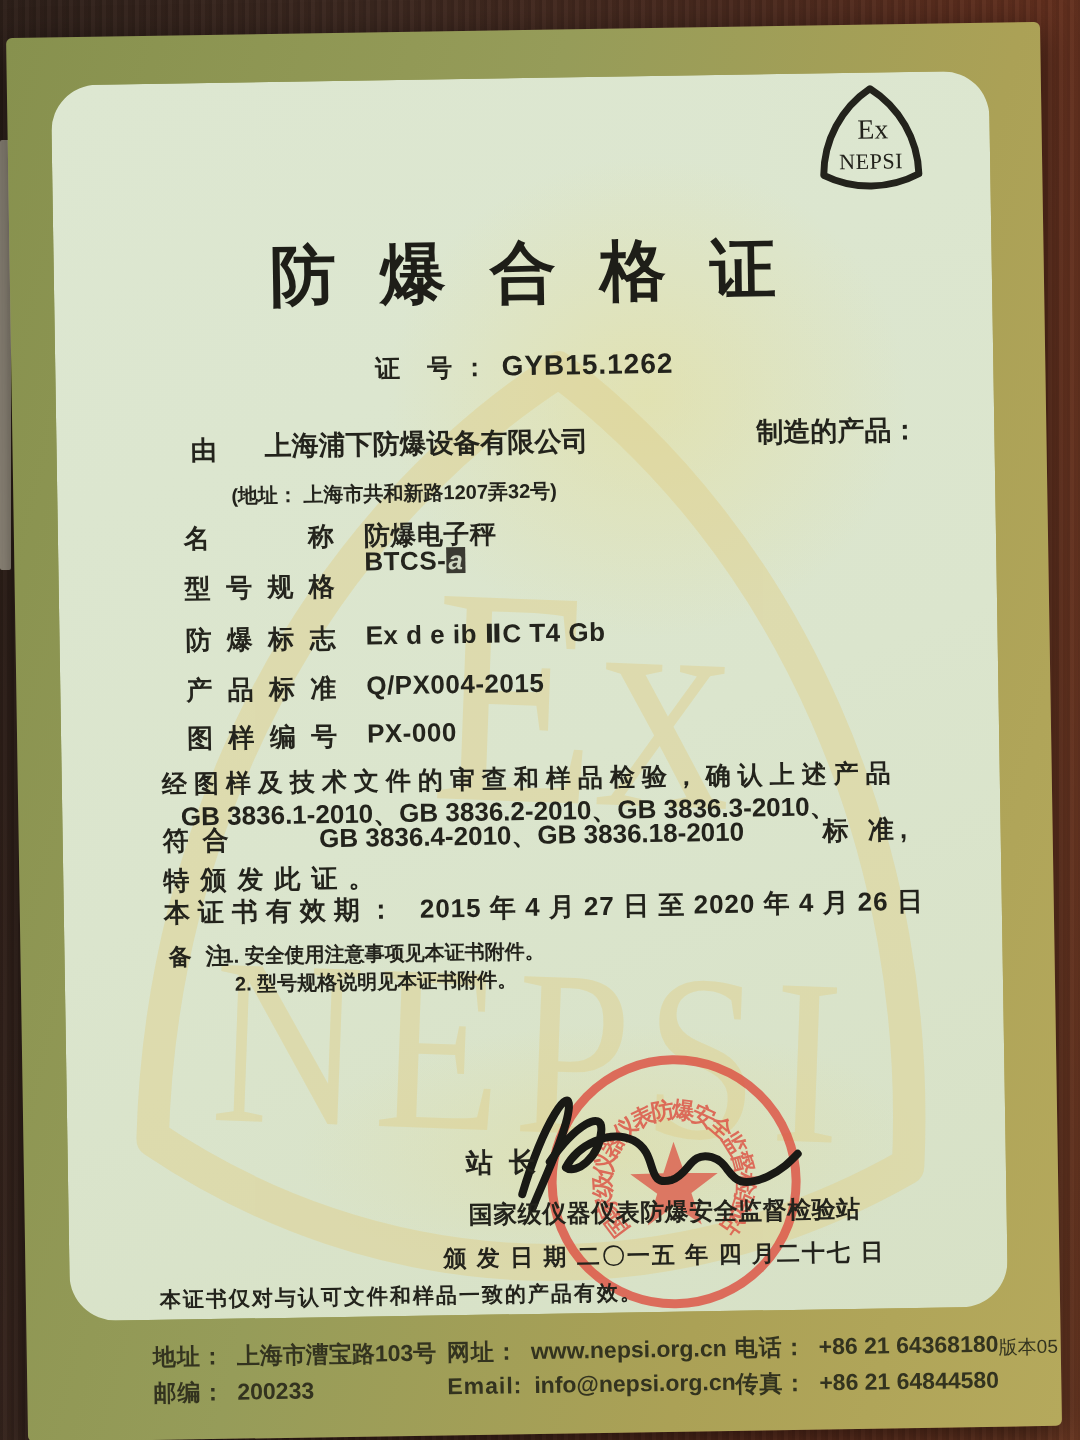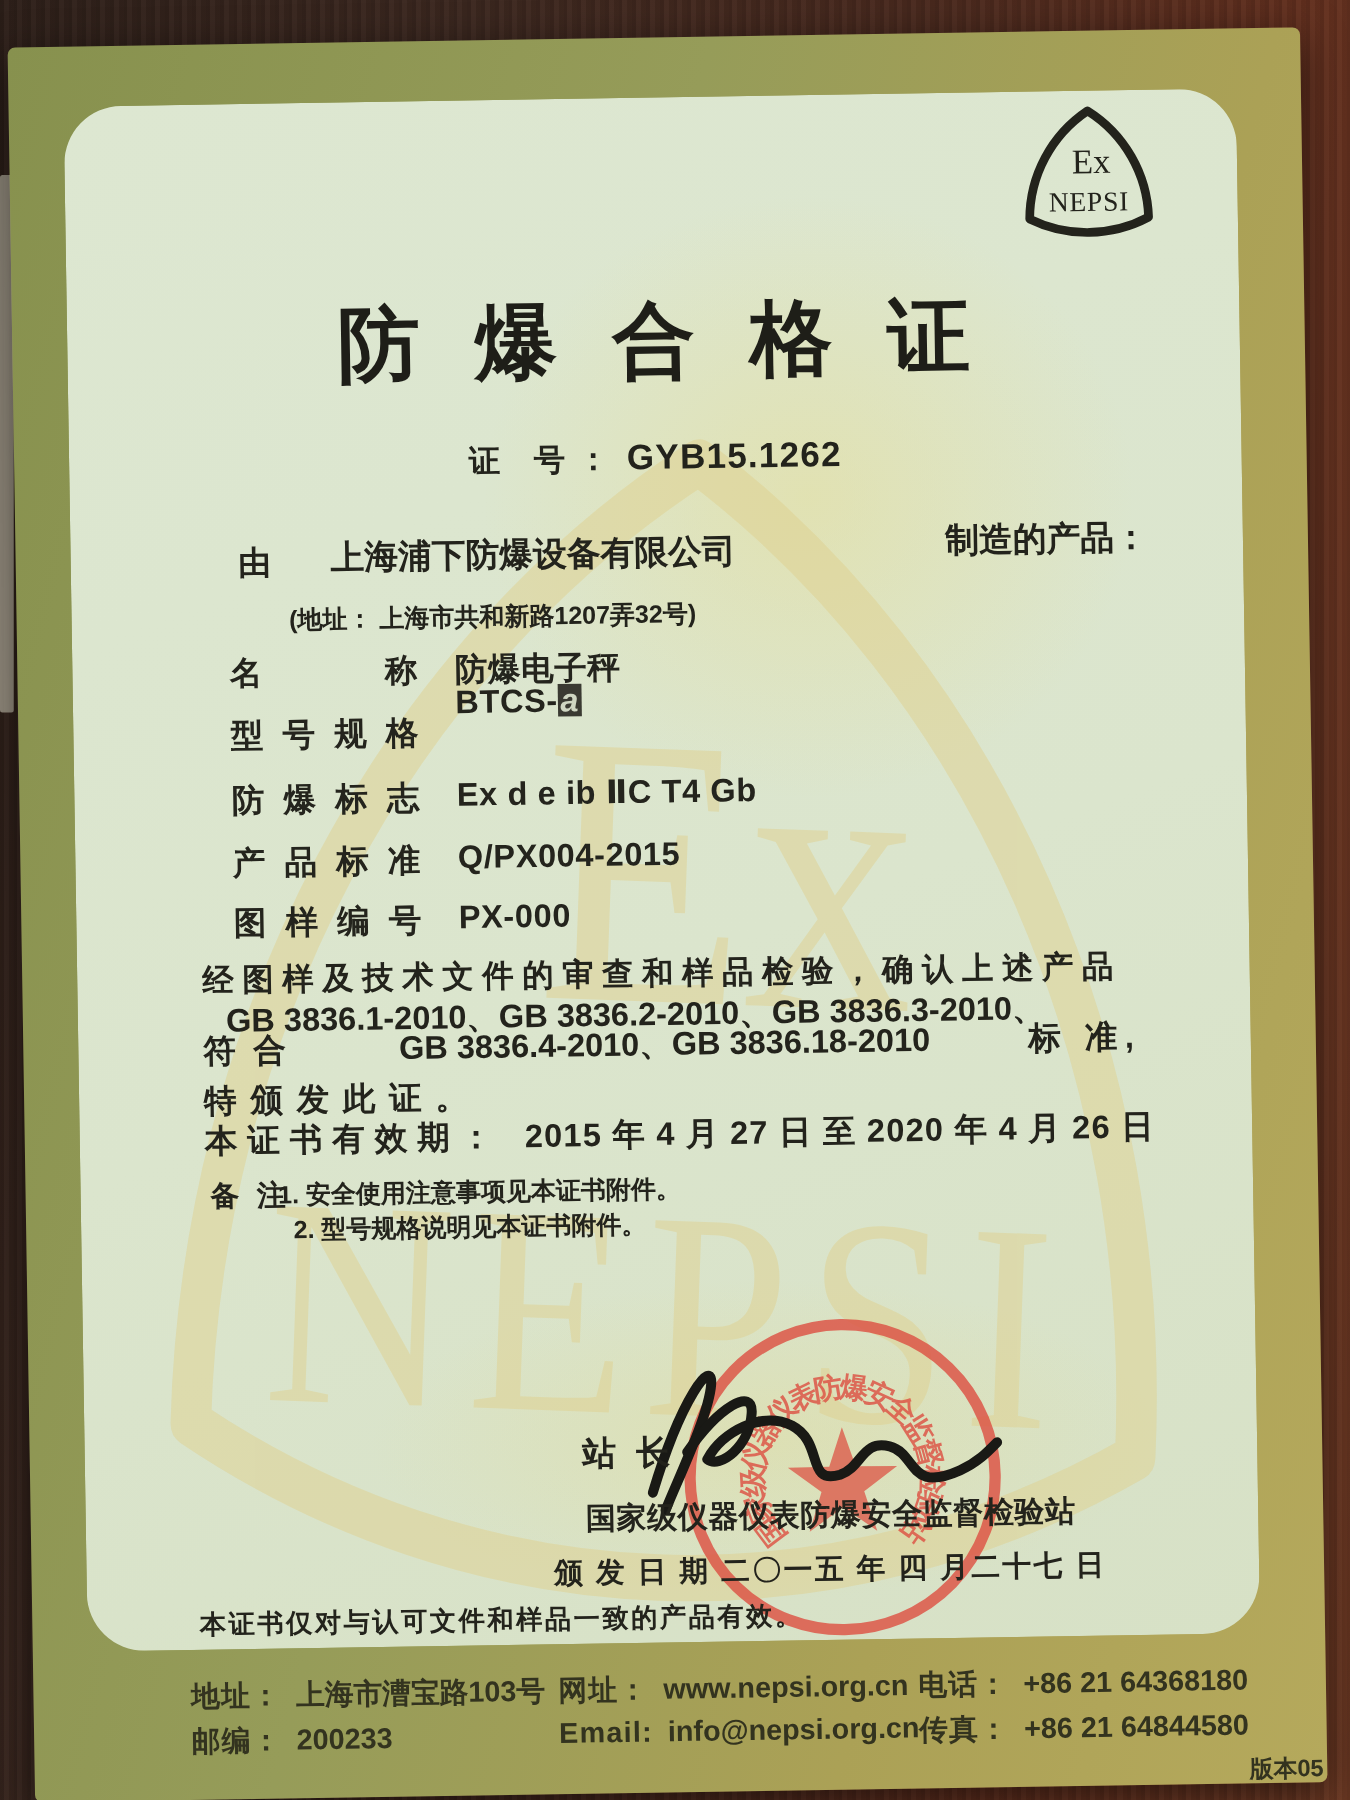--- a/index.html
+++ b/index.html
@@ -77,21 +77,21 @@
   .stamp-char{fill:#dd5244;font-size:23px;font-weight:700;font-family:"Liberation Sans",sans-serif;}
   .signature{position:absolute;left:408px;top:988px;width:370px;height:170px;}
   .zhanzhang{left:398px;top:1066px;font-size:27px;font-weight:700;letter-spacing:16px;}
   .orgname{left:400px;top:1120px;font-size:24px;font-weight:700;letter-spacing:0.5px;}
   .issuedate{left:374px;top:1164px;font-size:23px;font-weight:700;letter-spacing:2px;}
   .onlynote{left:90px;top:1202px;font-size:21px;font-weight:700;letter-spacing:2px;}
 
   
   .footer-row{position:absolute;font-size:23px;font-weight:700;color:#33331f;white-space:nowrap;}
   .f-lab{letter-spacing:1px;margin-right:12px;}
-  .version{position:absolute;left:972px;top:1380px;font-size:19px;font-weight:700;color:#33331f;}
+  .version{position:absolute;left:972px;top:1312px;font-size:19px;font-weight:400;color:#33331f;}
 </style>
 </head>
 <body>
 
 <div class="page-edge-sliver"></div>
 
 <div class="paper">
   <div class="panel">
 
     <svg class="watermark" viewBox="0 0 100 100" preserveAspectRatio="none">

